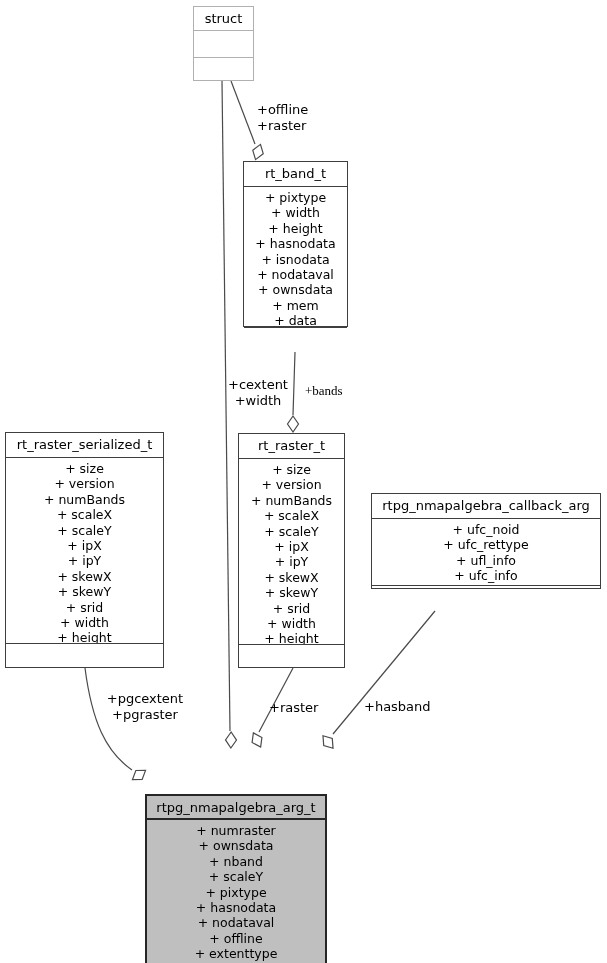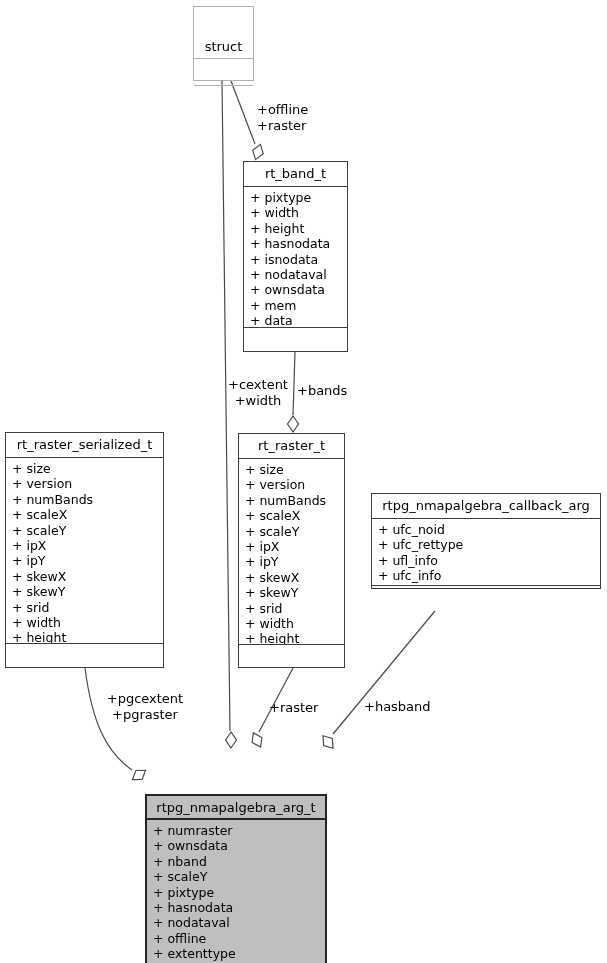--- a/index.html
+++ b/index.html
@@ -32,26 +32,27 @@
     overflow: hidden;
   }
   .node-fields {
     flex: 0 0 auto;
     font-size: 12.5px;
     line-height: 15.4px;
     padding: 3px 6px 14px 6px;
     border-bottom: 1px solid #3e3e3e;
     white-space: nowrap;
     overflow: hidden;
+    text-align: center;
   }
   .node-empty { flex: 1 1 auto; }
 
   
   .node.undocumented { border-color: #b0b0b0; }
-  .node.undocumented .node-title { border-bottom-color: #b0b0b0; height: 24px; margin-top: 28px; }
+  .node.undocumented .node-title { border-bottom-color: #b0b0b0; height: 24px; }
   .node.undocumented .mid-compartment {
     flex: 0 0 auto; height: 27px; border-bottom: 1px solid #b0b0b0;
   }
 
   
   .node.highlight { background: #bfbfbf; border: 2px solid #262626; }
   .node.highlight .node-title { border-bottom: 2px solid #262626; height: 24px; }
   .node.highlight .node-fields { border-bottom: 2px solid #3b82f6; }
 
   .edge-label {
@@ -97,21 +98,21 @@
       </g>
     </g>
   </svg>
 
   <div class="node undocumented" style="left:193px; top:6px; width:61px; height:75px;">
     <div class="node-title">struct</div>
     <div class="mid-compartment"></div>
     <div class="node-empty"></div>
   </div>
 
-  <div class="node" style="left:243px; top:161px; width:105px; height:191px;">
+  <div class="node" style="left:243px; top:161px; width:105px; height:166px;">
     <div class="node-title">rt_band_t</div>
     <div class="node-fields" style="height:141px;">
         <div class="field">+ pixtype</div>
         <div class="field">+ width</div>
         <div class="field">+ height</div>
         <div class="field">+ hasnodata</div>
         <div class="field">+ isnodata</div>
         <div class="field">+ nodataval</div>
         <div class="field">+ ownsdata</div>
         <div class="field">+ mem</div>
@@ -184,21 +185,21 @@
       </div>
     <div class="node-empty"></div>
   </div>
 
   <div class="edge-label" style="left:257px; top:102px;">+offline
 +raster</div>
 
   <div class="edge-label center" style="left:220px; top:377px; width:76px;">+cextent
 +width</div>
 
-  <div class="edge-label" style="left:297px; top:383px;">+bands</div>
+  <div class="edge-label" style="left:305px; top:383px;font-family:Liberation Serif, serif;">+bands</div>
 
   <div class="edge-label" style="left:269px; top:700px;">+raster</div>
 
   <div class="edge-label center" style="left:100px; top:691px; width:90px;">+pgcextent
 +pgraster</div>
 
   <div class="edge-label" style="left:364px; top:699px;">+hasband</div>
 
 </div>
 

